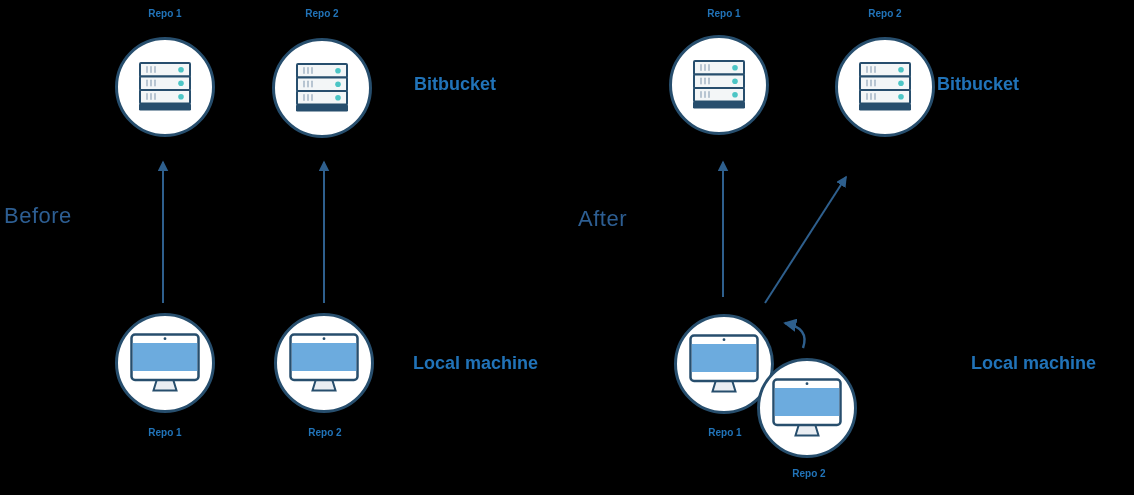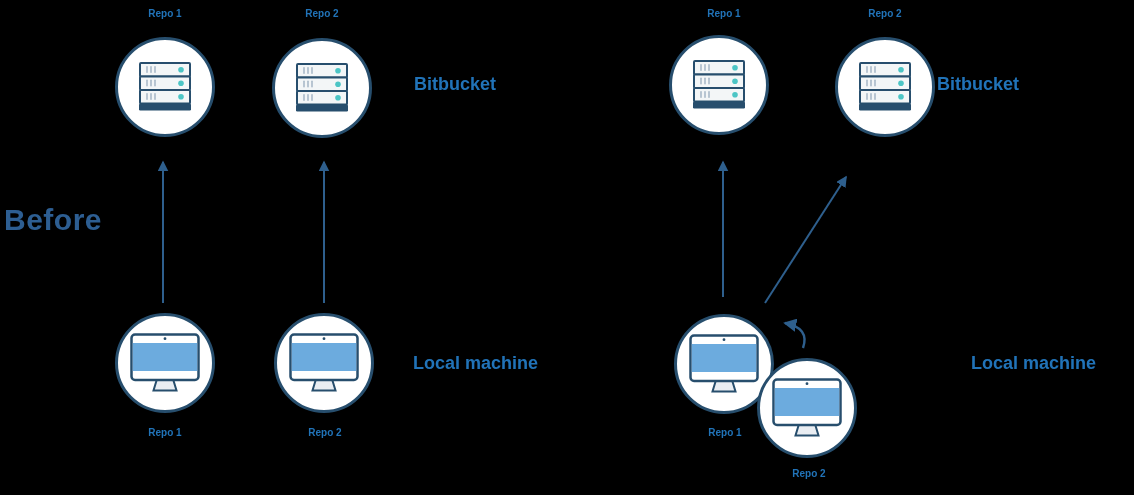--- a/index.html
+++ b/index.html
@@ -36,21 +36,21 @@
   .repo-label{
     position:absolute;transform:translateX(-50%);white-space:nowrap;
     font-size:10px;font-weight:bold;color:var(--label-blue);z-index:3;
   }
   .side-label{
     position:absolute;white-space:nowrap;
     font-size:18px;font-weight:bold;color:var(--label-blue);z-index:3;
   }
   .heading{
     position:absolute;white-space:nowrap;
-    font-size:30px;font-weight:bold;color:var(--heading-blue);z-index:3;
+    font-size:22px;font-weight:normal;color:var(--heading-blue);z-index:3;
     letter-spacing:.5px;
   }
   
   .srv-unit{fill:var(--icon-body-gray);stroke:var(--circle-border-navy);stroke-width:2;}
   .srv-vent{stroke:var(--vent-gray);stroke-width:1.6;stroke-linecap:round;}
   .srv-dot{fill:var(--icon-teal);}
   .srv-base{fill:var(--circle-border-navy);}
   
   .mac-stand{fill:var(--stand-gray);stroke:var(--circle-border-navy);stroke-width:2;}
   .mac-body{fill:var(--circle-fill);stroke:var(--circle-border-navy);stroke-width:2.5;}
@@ -133,20 +133,21 @@
     <svg class="icon" width="70" height="61">
         <use href="#sym-imac"></use>
       </svg>
   </div>
 
   <div class="repo-label" style="left:165px;top:427px">Repo 1</div>
   <div class="repo-label" style="left:325px;top:427px">Repo 2</div>
 
   <div class="side-label" style="left:413px;top:353px">Local machine</div>
 
+  <div class="heading" style="left:578px;top:206px">After</div>
 
   <div class="repo-label" style="left:724px;top:8px">Repo 1</div>
   <div class="repo-label" style="left:885px;top:8px">Repo 2</div>
 
   <div class="node" style="left:669px;top:35px">
     <svg class="icon" width="52" height="50">
         <use href="#sym-server"></use>
       </svg>
   </div>
   <div class="node" style="left:835px;top:37px">

